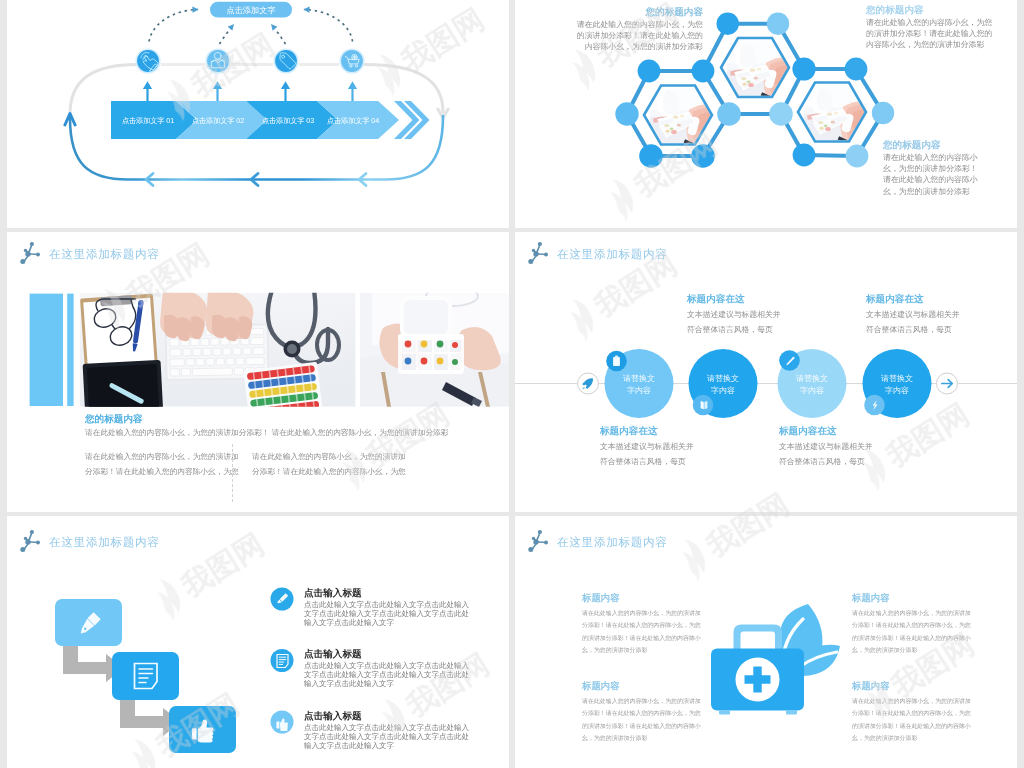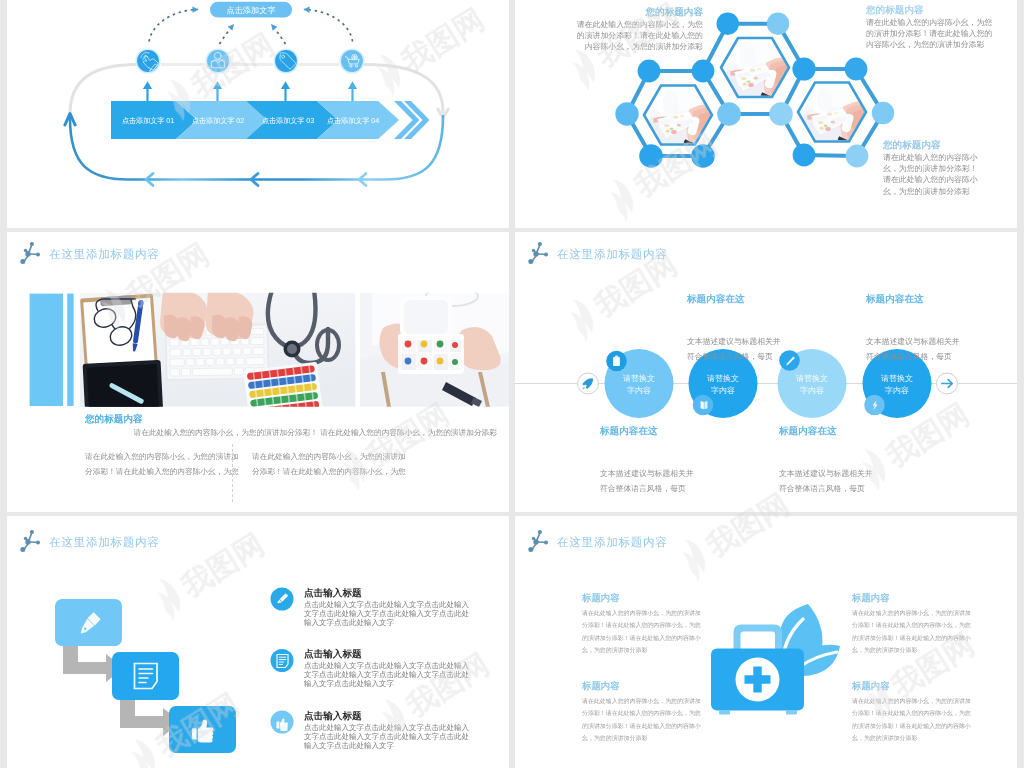--- a/index.html
+++ b/index.html
@@ -9,21 +9,21 @@
   .slide{position:absolute;background:#ffffff;overflow:hidden;}
   #s1{left:7px;top:0;width:502px;height:228px;}
   #s2{left:515px;top:0;width:502px;height:228px;}
   #s3{left:7px;top:232px;width:502px;height:280px;}
   #s4{left:515px;top:232px;width:502px;height:280px;}
   #s5{left:7px;top:516px;width:502px;height:252px;}
   #s6{left:515px;top:516px;width:502px;height:252px;}
   .svgroot{position:absolute;left:0;top:0;width:100%;height:100%;display:block;}
 
   .tx{position:absolute;}
-  .pre{white-space:pre-wrap;margin-top:27px;}
+  .pre{white-space:pre-wrap;}
   .wm{position:absolute;left:0;top:0;width:100%;height:100%;pointer-events:none;}
   .wmg{font-size:30px;font-weight:bold;fill:#d8d8d8;font-family:"Liberation Sans",sans-serif;}
 </style>
 </head>
 <body>
 
 <div id="page">
  <div class="slide" id="s1">
   <svg class="svgroot" viewBox="7 0 502 228" xmlns="http://www.w3.org/2000/svg">
    <defs>
@@ -437,21 +437,21 @@
      <path d="M381 372 L387 407 L391 407 L385 372 Z" fill="#c0a484"></path>
      <path d="M478 372 L486 407 L490 407 L482 372 Z" fill="#c0a484"></path>
 
      <path d="M446 382 L476 398 L472 406 L442 390 Z" fill="#2a3040"></path>
      <path d="M474 397 L482 401 L479 407 L471 403 Z" fill="#4a5262"></path>
    </g>
   </svg>
 
   <div class="tx" style="left:78px;top:180px;width:412px;">
     <div style="color:#4fb0e2;font-size:9.6px;font-weight:bold;line-height:14px;">您的标题内容</div>
-    <div style="color:#8d8d8d;font-size:7.7px;line-height:14px;text-align:right;">请在此处输入您的内容陈小幺，为您的演讲加分添彩！ 请在此处输入您的内容陈小幺，为您的演讲加分添彩</div>
+    <div style="color:#8d8d8d;font-size:7.7px;line-height:14px;">请在此处输入您的内容陈小幺，为您的演讲加分添彩！ 请在此处输入您的内容陈小幺，为您的演讲加分添彩</div>
   </div>
   <div class="tx" style="left:78px;top:217px;width:156px;">
     <div style="color:#8d8d8d;font-size:7.7px;line-height:15.4px;">请在此处输入您的内容陈小幺，为您的演讲加分添彩！请在此处输入您的内容陈小幺，为您</div>
   </div>
   <div class="tx" style="left:245px;top:217px;width:156px;">
     <div style="color:#8d8d8d;font-size:7.7px;line-height:15.4px;">请在此处输入您的内容陈小幺，为您的演讲加分添彩！请在此处输入您的内容陈小幺，为您</div>
   </div>
   <div style="position:absolute;left:225px;top:212px;width:0;height:58px;border-left:1px dashed #d2d2d2;"></div>
  </div>
  <div class="slide" id="s4">

